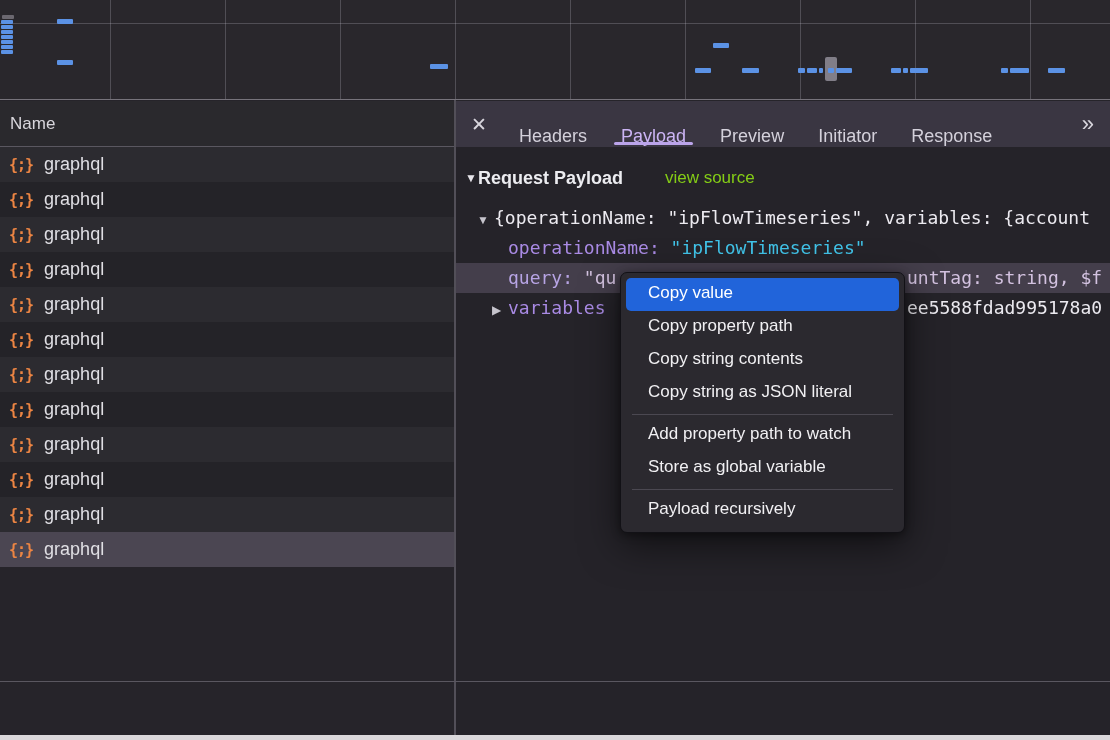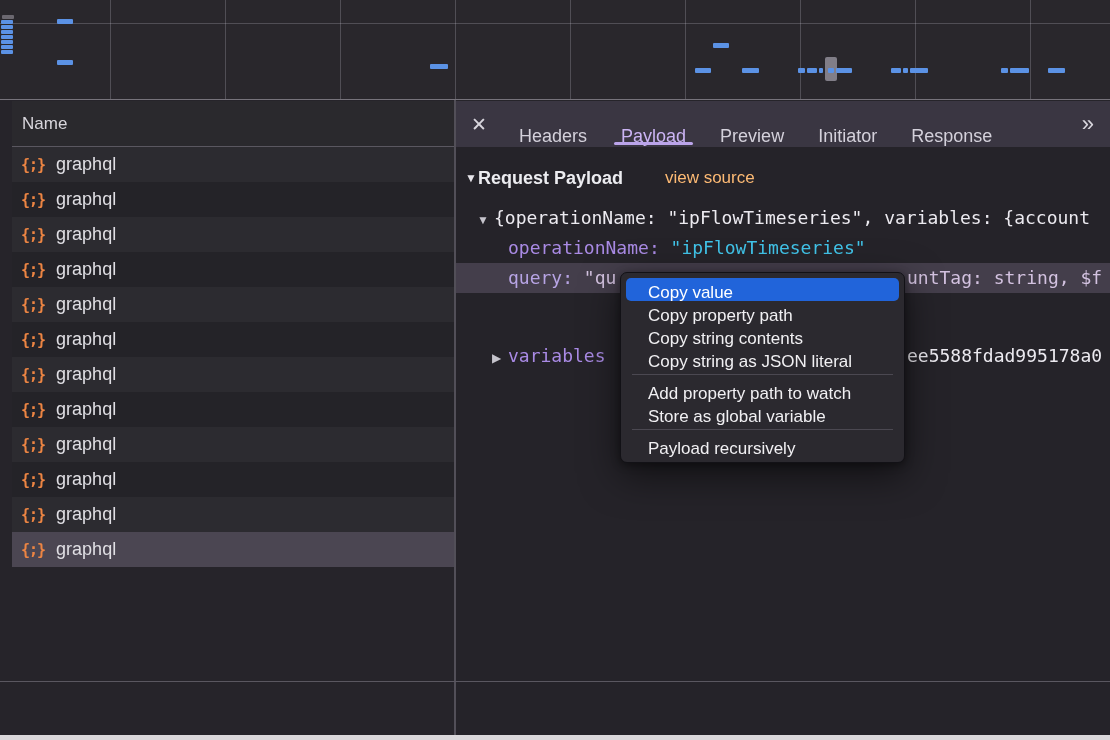--- a/index.html
+++ b/index.html
@@ -14,21 +14,21 @@
   .overview {
     position:absolute; left:0; top:0; width:1110px; height:100px;
     background:#29272c; border-bottom:1px solid #76737b;
   }
   .gridline { position:absolute; top:0; bottom:0; width:1px; background:rgba(220,220,230,0.22); }
   .ov-hline { position:absolute; left:0; right:0; height:1px; background:rgba(220,220,230,0.22); }
   .ov-bar { position:absolute; border-radius:1px; }
   .ov-marker { position:absolute; border-radius:2px; }
 
   
-  .left-panel { position:absolute; left:12px; top:101px; width:454px; bottom:0; background:#26242a; }
+  .left-panel { position:absolute; left:0; top:101px; width:454px; bottom:0; background:#26242a; }
   .col-header {
     height:46px; line-height:46px; padding-left:10px;
     background:#2a292d; border-bottom:1px solid #5a5760;
     color:#d8d6dc; font-size:17px;
   }
   .net-row {
     height:35px; display:flex; align-items:center; gap:11px;
     padding-left:9px; font-size:18px; color:#e0dfe4; cursor:default;
   }
   .net-row.odd  { background:#2c2b30; }
@@ -64,51 +64,51 @@
   .overflow-btn {
     display:flex; align-items:center; padding:0 18px; margin-left:auto;
     font-size:22px; color:#d8d6dd; letter-spacing:-2px; cursor:pointer;
   }
 
   
   .payload { position:relative; padding-top:13px; height:534px; }
   .section-header { display:flex; align-items:center; height:36px; padding-left:9px; }
   .section-tri { font-size:12px; color:#e6e4ea; margin-right:1px; }
   .section-title { font-weight:bold; font-size:18px; color:#ececf0; }
-  .view-source { margin-left:42px; font-size:17px; color:#fdba74; cursor:pointer; }
+  .view-source { margin-left:42px; font-size:17px; color:#84cc16; cursor:pointer; }
 
   .tree { position:relative; margin-top:7px; font-family:"DejaVu Sans Mono", monospace; font-size:18px; }
   .tree-line { position:relative; height:30px; line-height:30px; white-space:nowrap; overflow:hidden; }
   .tree-line.selected { background:#443e4b; }
   .tri { display:inline-block; font-family:"Liberation Sans", sans-serif; font-size:12px; color:#c6c4cc; }
   .l1 { padding-left:21px; color:#eceaf0; }
   .l1 .tri { width:17px; }
   .l2, .l3 { padding-left:52px; }
-  .l4 { padding-left:36px;margin-top:48px; }
+  .l4 { padding-left:36px; }
   .l4 .tri { width:16px; }
   .k-purple { color:#a98ae4; }
   .k-purple-lt { color:#b7a4e4; }
   .v-cyan { color:#41c3e8; }
   .v-white { color:#eceaf0; }
   .v-lav { color:#d3c2e0; }
   .seg-right { position:absolute; left:451px; top:0; }
 
   
   .footer-rule { position:absolute; left:0; right:0; top:681px; height:1px; background:#5a5760; }
   .bottom-strip { position:absolute; left:0; right:0; bottom:0; height:5px; background:#dad8db; }
 
   
   .context-menu {
     position:absolute; left:620px; top:272px; width:285px;
     background:#2b292f; border:1px solid #121116; border-radius:7px;
     box-shadow:0 12px 38px rgba(0,0,0,0.55), 0 2px 8px rgba(0,0,0,0.4);
     padding:5px 0; z-index:50; font-size:17px; color:#f1f0f3;
   }
   .menu-item {
-    height:23px; line-height:29.5px; padding-left:27px; cursor:pointer;
+    height:33px; line-height:29.5px; padding-left:27px; cursor:pointer;
     white-space:nowrap;
   }
   .menu-item.highlighted {
     background:#2164da; color:#fff; margin:0 5px; padding-left:22px; border-radius:5px;
   }
   .menu-sep { height:1px; background:#4b4851; margin:4px 11px; }
 </style>
 </head>
 <body>
 

